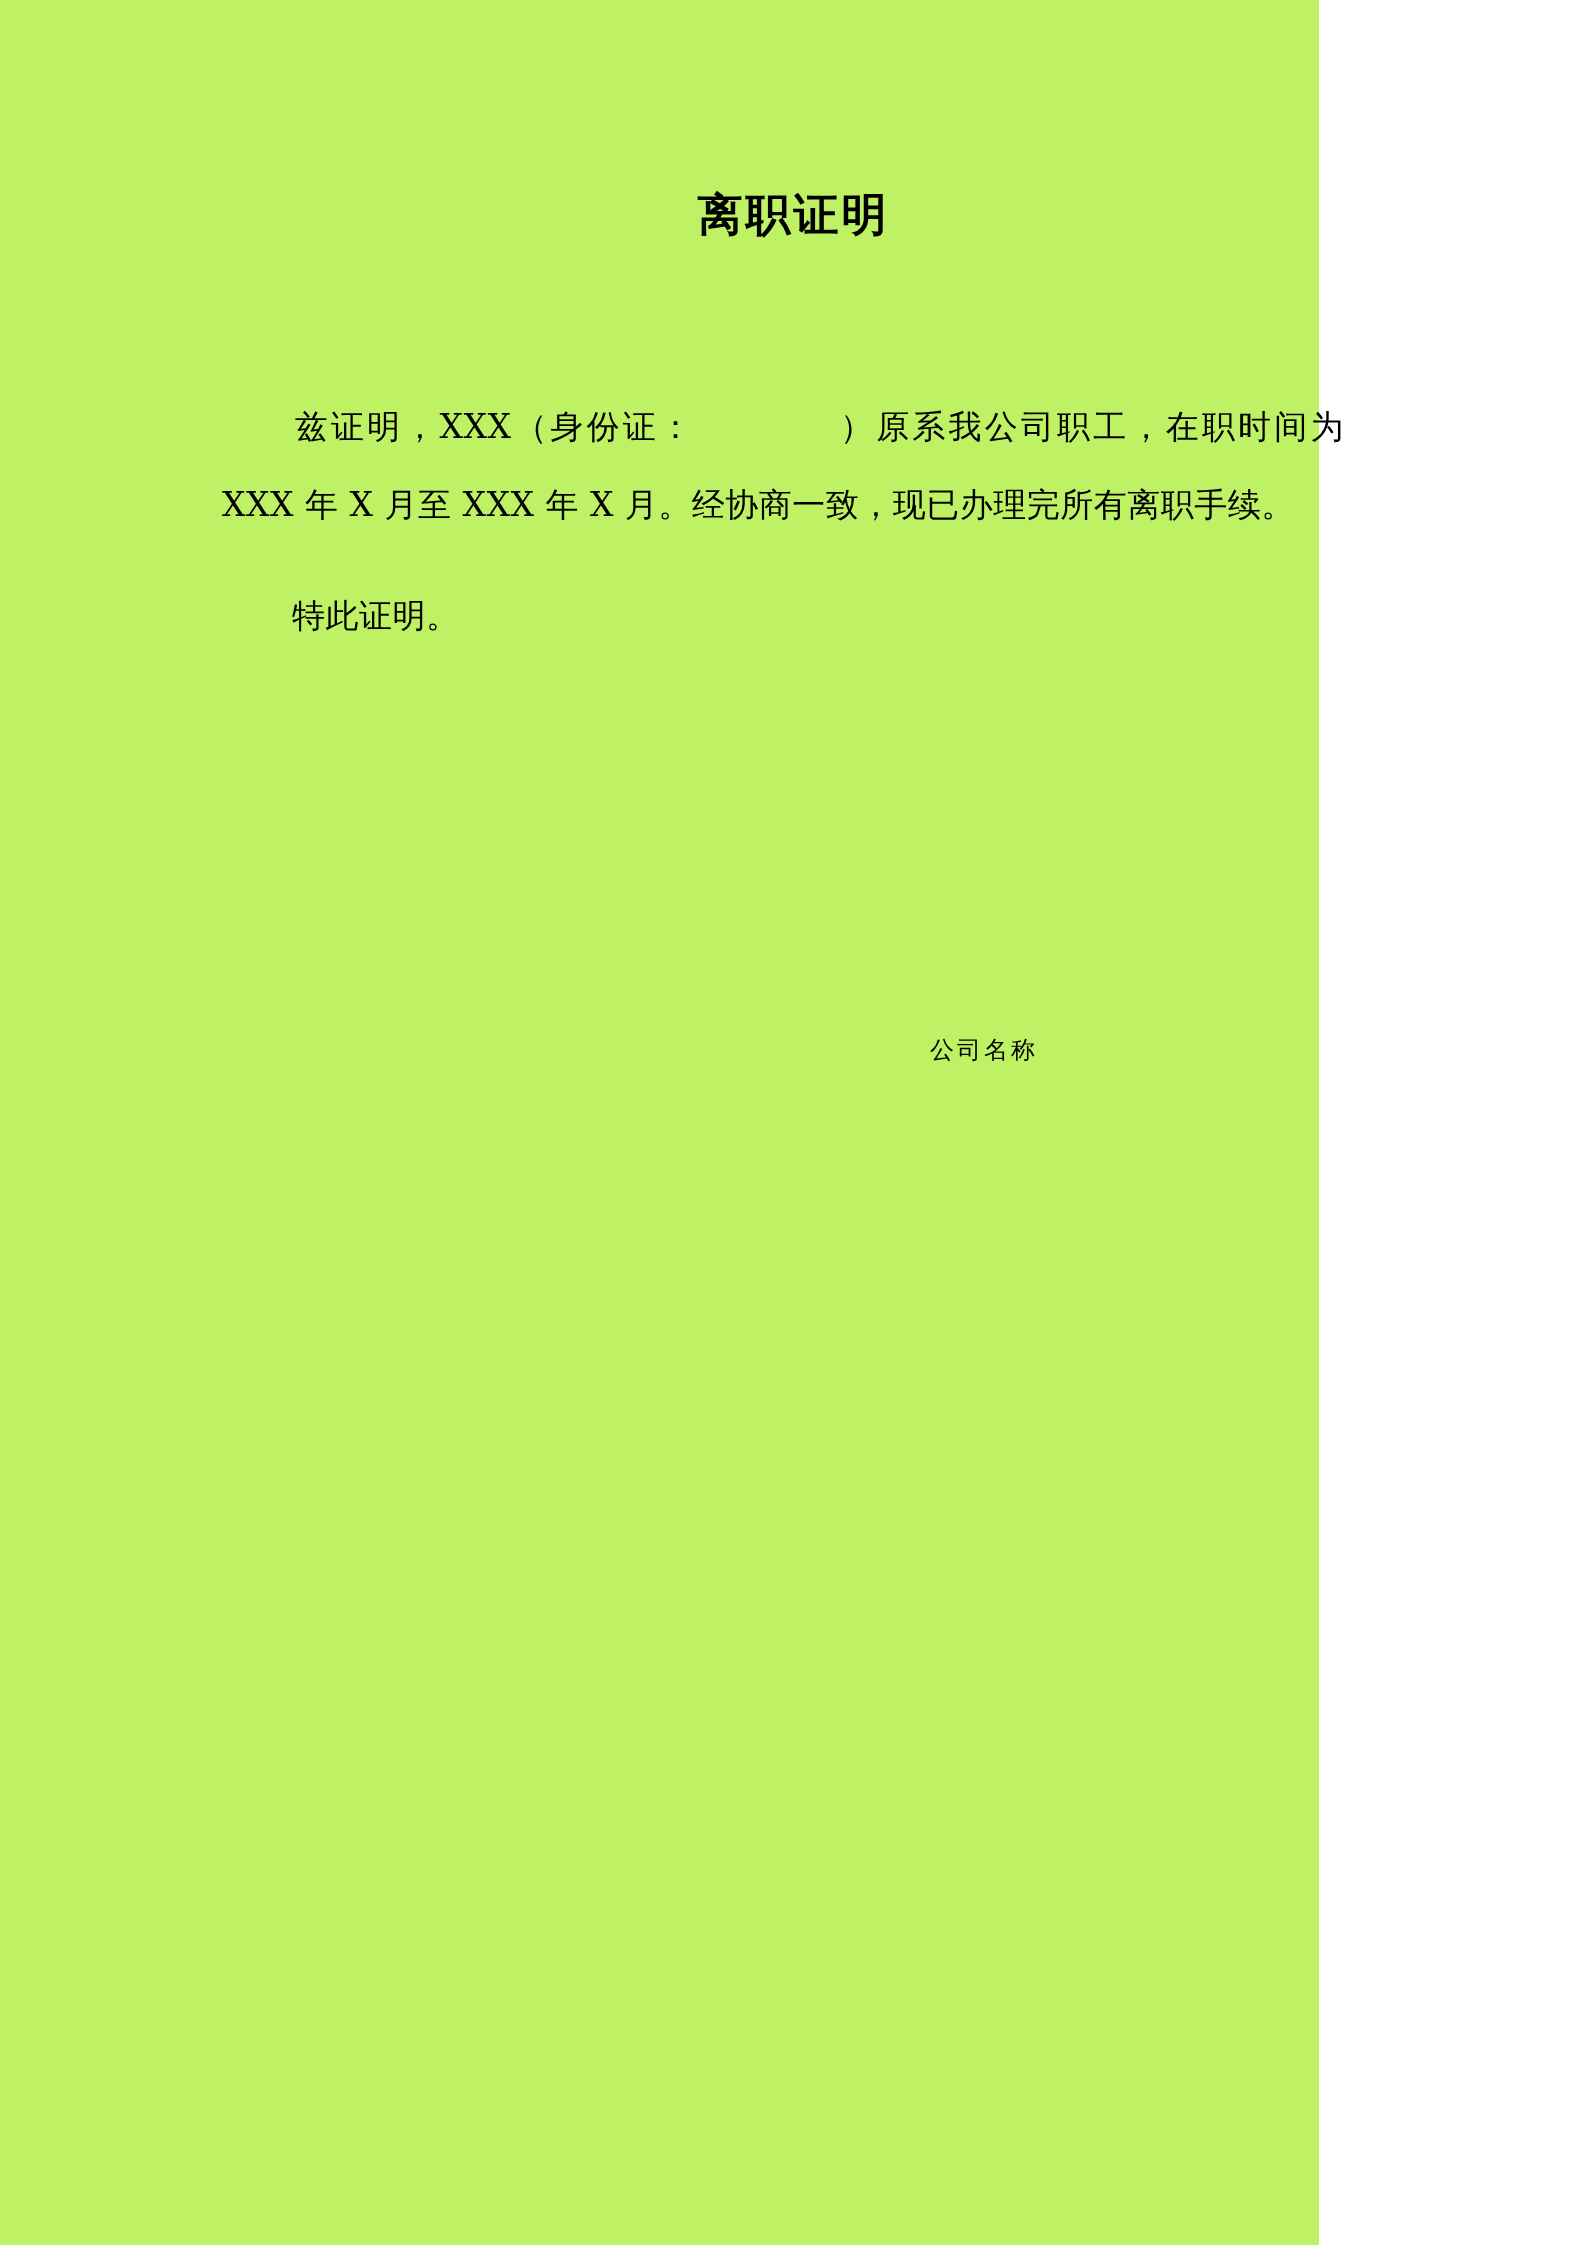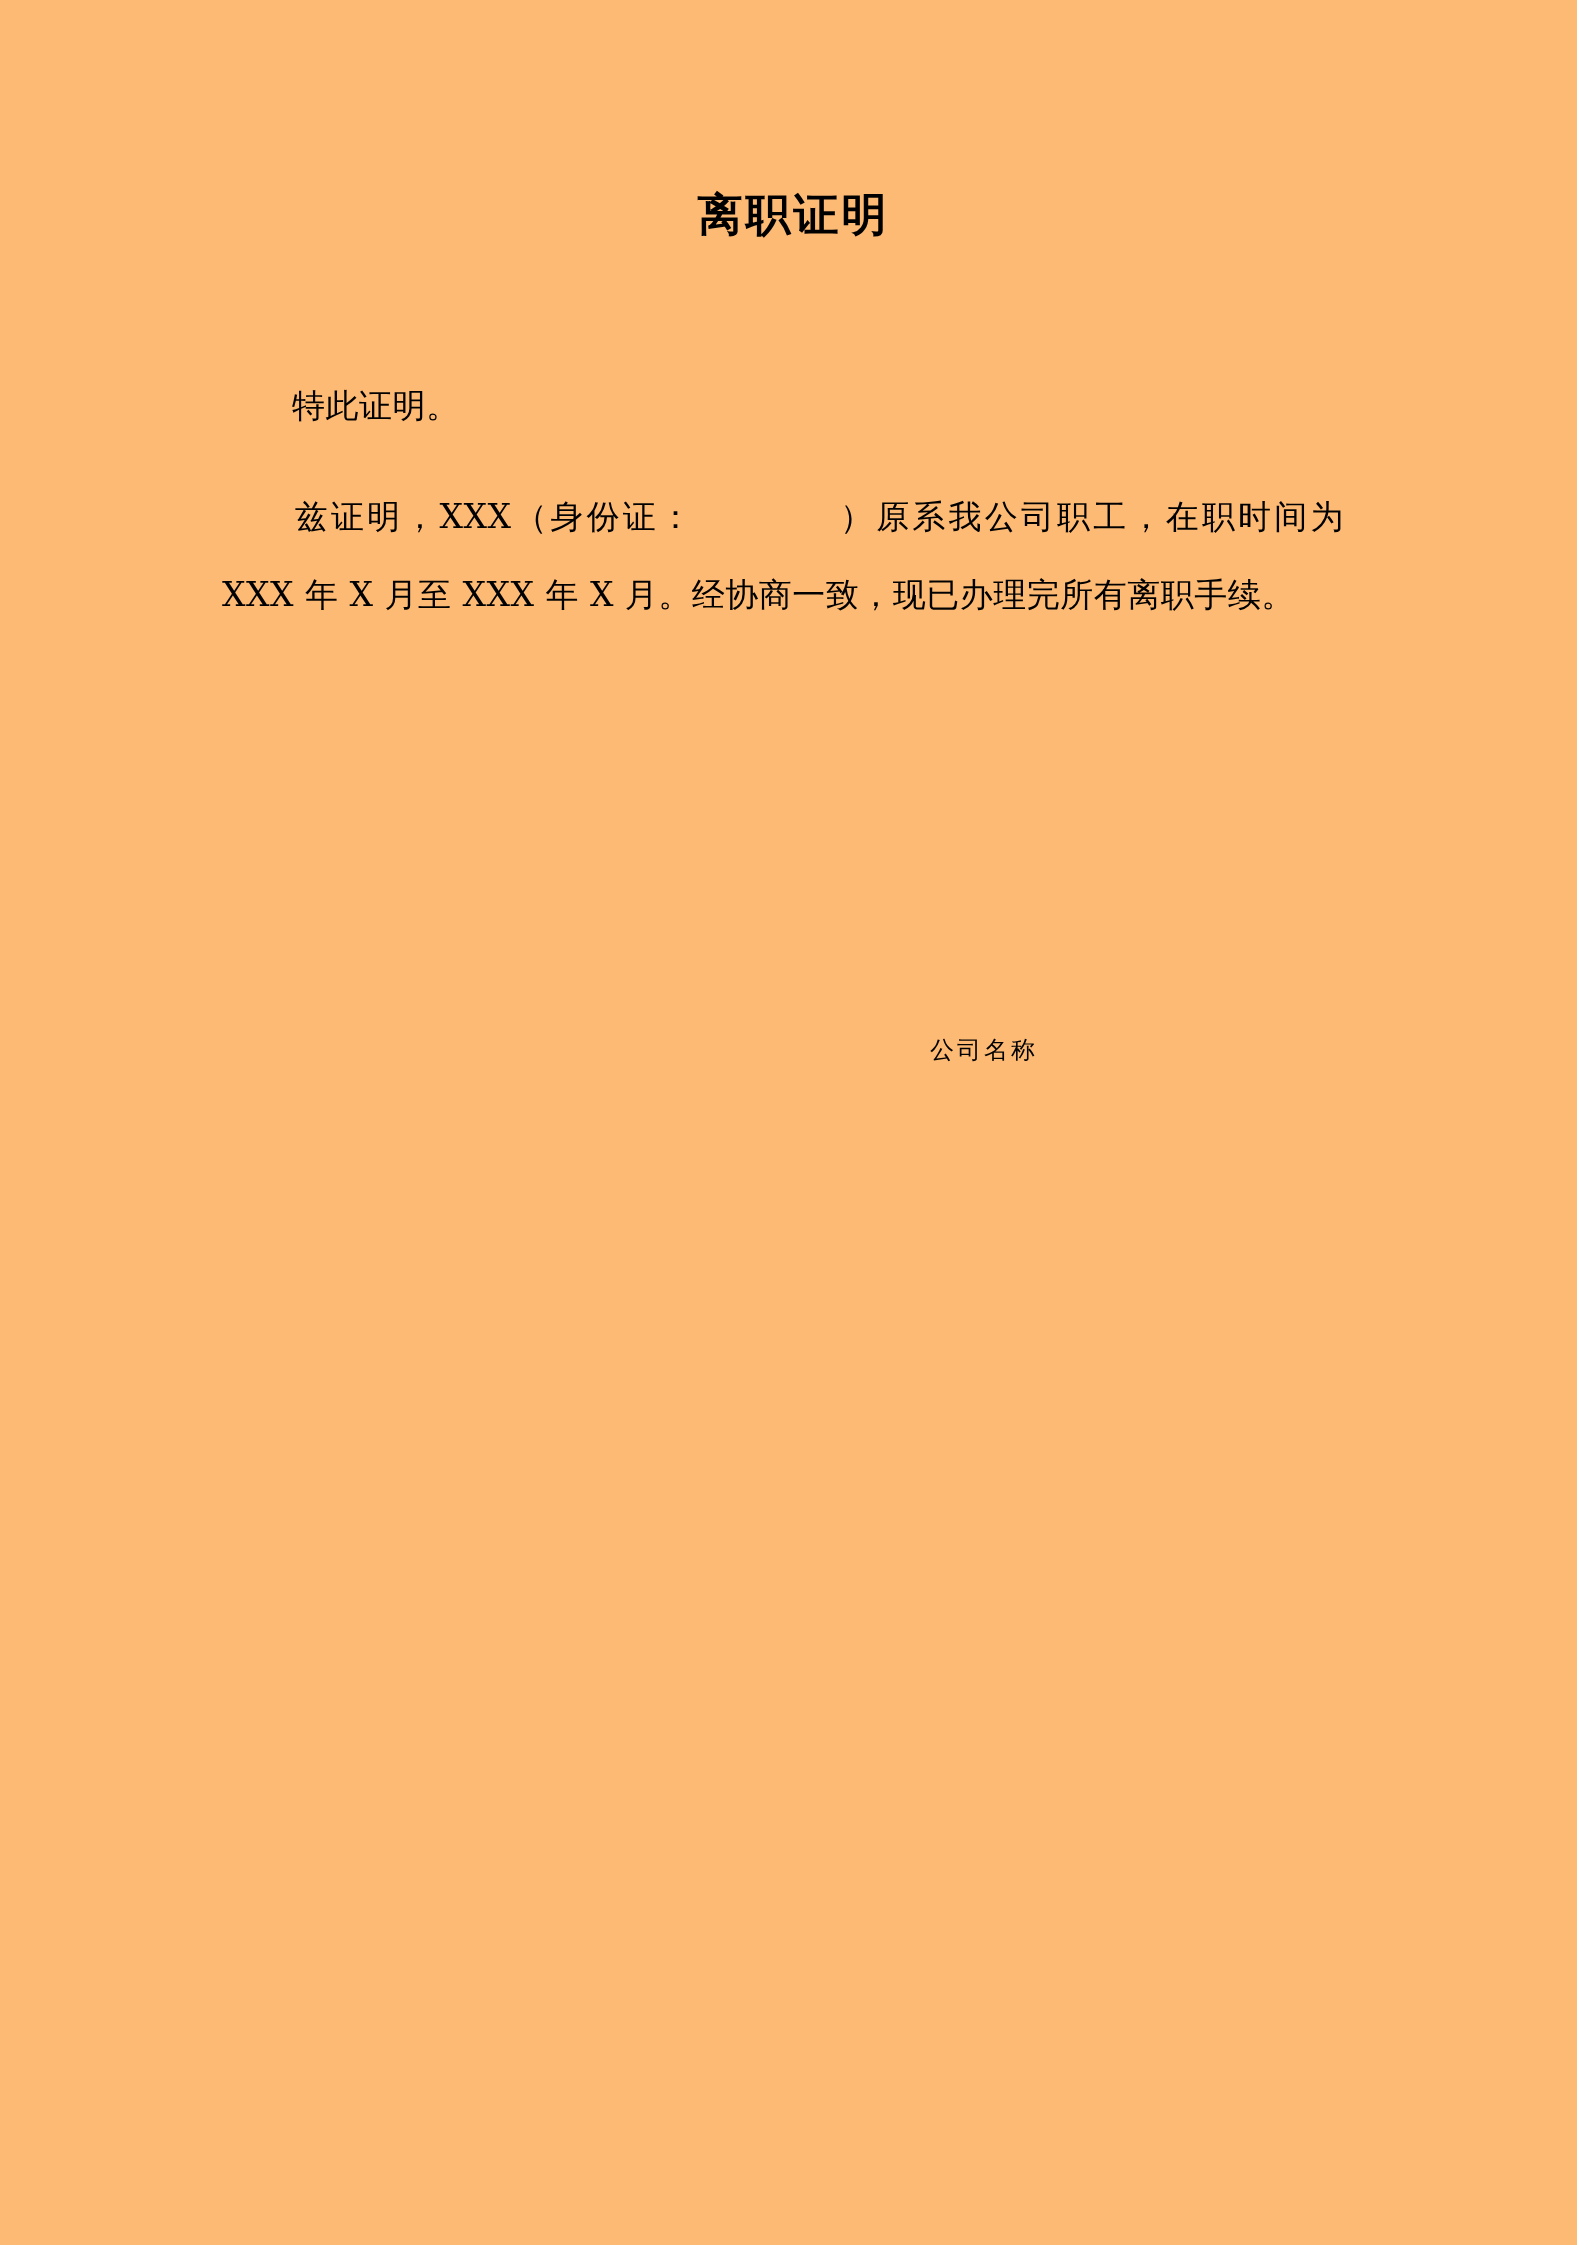--- a/index.html
+++ b/index.html
@@ -13,23 +13,23 @@
     font-family: "DejaVu Serif", "Liberation Serif", serif;
     color: #000000;
     position: relative;
     overflow: hidden;
   }
 
   .page {
     position: absolute;
     left: 0;
     top: 0;
-    width: 1577px;
+    width: 1319px;
     height: 2245px;
-    background: #fdba74;
+    background: #bef264;
   }
 
   .doc-title {
     position: absolute;
     left: 0;
     top: 185px;
     width: 1587px;
     text-align: center;
     font-size: 45px;
     font-weight: bold;
@@ -83,21 +83,21 @@
   }
 </style>
 </head>
 <body>
 
 <div class="page">
 
   <div class="doc-title">离职证明</div>
 
   <div class="body-block">
+    <p class="para para-1"><span class="indent"></span><span>兹证明，XXX（身份证：　　　　）原系我公司职工，在职时间为 XXX 年 X 月至 XXX 年 X 月。经协商一致，现已办理完所有离职手续。</span></p>
     <p class="para para-2"><span class="indent"></span><span>特此证明。</span></p>
-    <p class="para para-1"><span class="indent"></span><span>兹证明，XXX（身份证：　　　　）原系我公司职工，在职时间为 XXX 年 X 月至 XXX 年 X 月。经协商一致，现已办理完所有离职手续。</span></p>
   </div>
 
   <div class="signature-block">
     <div class="sig-line sig-company">公司名称</div>
   </div>
 
 </div>
 
 </body></html>

